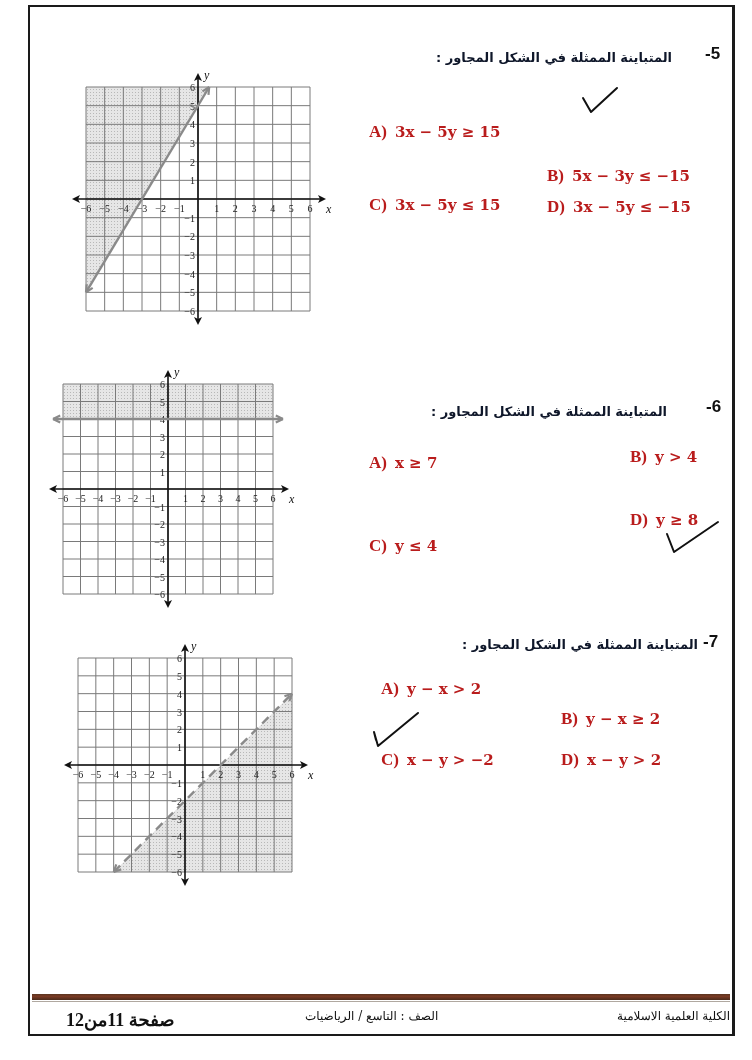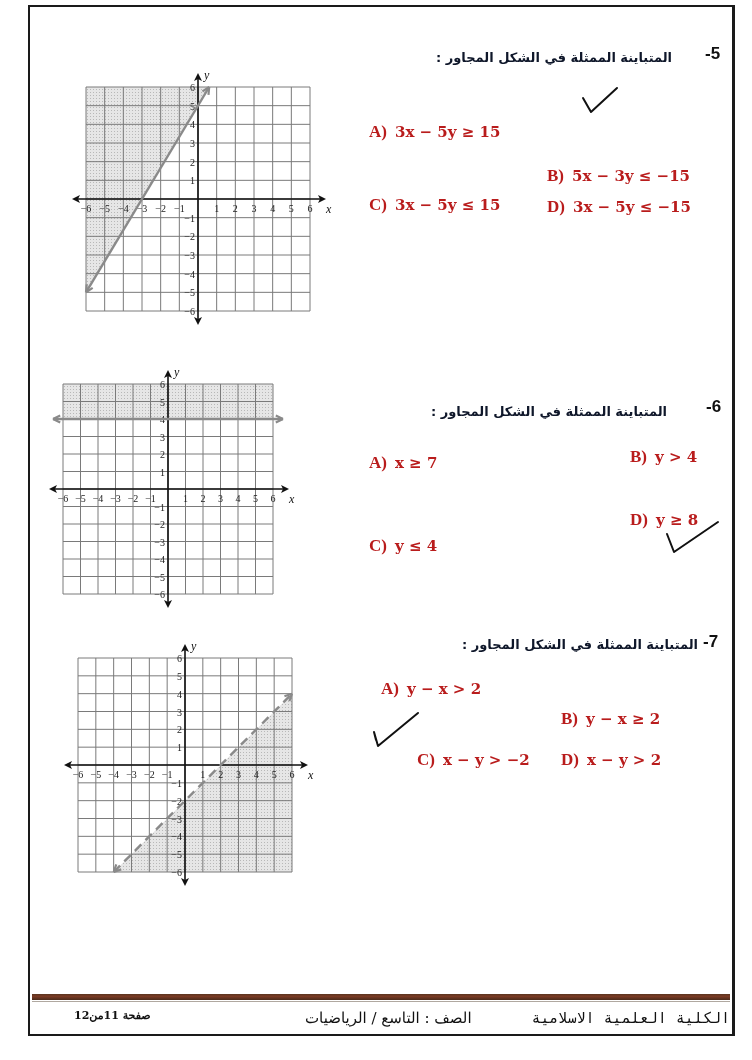--- a/index.html
+++ b/index.html
@@ -15,21 +15,21 @@
          font-size: 17px; white-space: nowrap; color: #b91c1c; }
   .opt .lbl { font-family: "Liberation Serif", serif; font-weight: bold; margin-right: 8px; }
   .opt .expr { font-family: "DejaVu Serif", serif; font-weight: bold; font-size: 15px; }
   .graph { position: absolute; }
   .graph svg text { font-family: "Liberation Serif", serif; }
   .check { position: absolute; }
   .divider { position: absolute; left: 32px; width: 698px; top: 994px; height: 6px;
              background: linear-gradient(#5a3420, #7a3a24 40%, #4a2a1a); }
   .divider2 { position: absolute; left: 32px; width: 698px; top: 1001px; height: 1px; background: #b0a8a0; }
   .footer-text { position: absolute; top: 1009px; font-family: "DejaVu Serif", serif;
-                 font-size: 15px; direction: rtl; white-space: nowrap; color: #111; }
+                 font-size: 12px; direction: rtl; white-space: nowrap; color: #111; }
   .footer-page { font-weight: bold; }
 </style>
 </head>
 <body>
 
 <div class="frame"></div>
 
 <div class="qnum" style="left:705px; top:44px;">-5</div>
 <div class="qtitle" style="right:80px; top:50px;">المتباينة الممثلة في الشكل المجاور :</div>
 <div class="graph" id="g0" style="left:60px; top:65px;"><svg width="280" height="270">
@@ -257,23 +257,23 @@
       <text x="122" y="44.83333333333333" font-size="10" text-anchor="end" fill="#222">5</text>
       <text x="122" y="27" font-size="10" text-anchor="end" fill="#222">6</text>
       <text x="248" y="144" font-size="12" font-style="italic" fill="#111">x</text>
       <text x="131" y="15" font-size="12" font-style="italic" fill="#111">y</text>
       <line x1="53.666666666666664" y1="237" x2="232" y2="58.666666666666664" stroke="#8a8a8a" stroke-width="2.4" stroke-dasharray="9,6"></line>
       <path d="M232,58.666666666666664 L229.366838612633,66.22090131407334 M232,58.666666666666664 L224.44576535259333,61.29982805403367" stroke="#8a8a8a" stroke-width="2.2" fill="none"></path>
       <path d="M53.666666666666664,237 L56.29982805403367,229.44576535259333 M53.666666666666664,237 L61.22090131407334,234.366838612633" stroke="#8a8a8a" stroke-width="2.2" fill="none"></path>
     </svg></div>
 <div class="opt" style="left:381px; top:679px;"><span class="lbl">A)</span><span class="expr">y − x &gt; 2</span></div>
 <div class="opt" style="left:561px; top:709px;"><span class="lbl">B)</span><span class="expr">y − x ≥ 2</span></div>
-<div class="opt" style="left:381px; top:750px;margin-left:36px;"><span class="lbl">C)</span><span class="expr">x − y &gt; −2</span></div>
+<div class="opt" style="left:381px; top:750px;"><span class="lbl">C)</span><span class="expr">x − y &gt; −2</span></div>
 <div class="opt" style="left:561px; top:750px;"><span class="lbl">D)</span><span class="expr">x − y &gt; 2</span></div>
 <svg class="check" style="left:370px; top:710px;" width="52" height="40">
   <path d="M4 22 L8 36 L48 3 M4 22 L6 30" fill="none" stroke="#111" stroke-width="2" stroke-linecap="round" stroke-linejoin="round"></path>
 </svg>
 
 <div class="divider"></div>
 <div class="divider2"></div>
-<div class="footer-text" style="right:22px;font-family:Liberation Mono, monospace;">الكلية العلمية الاسلامية</div>
+<div class="footer-text" style="right:22px;">الكلية العلمية الاسلامية</div>
 <div class="footer-text" style="left:305px;">الصف : التاسع / الرياضيات</div>
-<div class="footer-text footer-page" style="left:74px; font-size:11px;">صفحة 11من12</div>
+<div class="footer-text footer-page" style="left:66px; font-size:18px;font-family:Liberation Serif, serif;">صفحة 11من12</div>
 
 </body></html>

